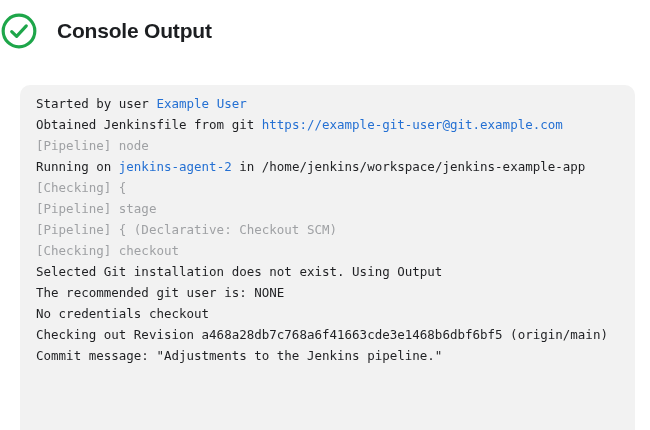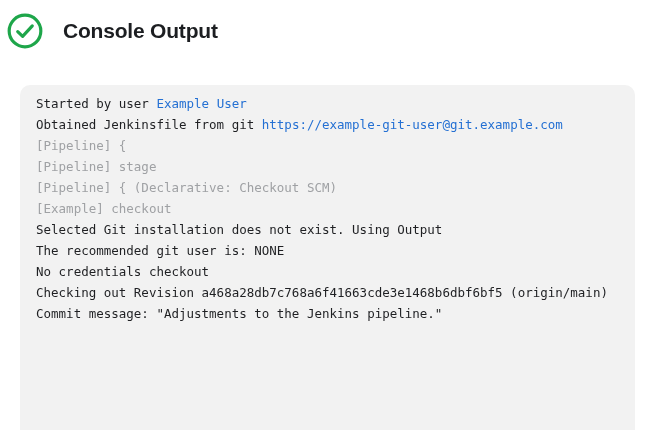--- a/index.html
+++ b/index.html
@@ -6,21 +6,21 @@
   html, body {
     width: 650px; height: 430px;
     background: #ffffff;
     overflow: hidden;
     font-family: "Liberation Sans", sans-serif;
   }
   .page { position: relative; width: 650px; height: 430px; }
 
   .header {
     position: absolute;
-    left: 6px; top: 12px;
+    left: 0; top: 12px;
     display: flex;
     align-items: center;
     gap: 19px;
   }
   .status-icon { width: 38px; height: 38px; display: block; }
   .page-title {
     font-size: 21px;
     font-weight: 700;
     color: #1c1e21;
     letter-spacing: -0.2px;
@@ -55,24 +55,26 @@
     <svg class="status-icon" viewBox="0 0 24 24" fill="none">
       <circle cx="12" cy="12" r="10" stroke="#1ea64a" stroke-width="2" fill="none"></circle>
       <path d="M7.4 12.4 L10.5 15.4 L16.6 8.8" stroke="#1ea64a" stroke-width="2" stroke-linecap="round" stroke-linejoin="round" fill="none"></path>
     </svg>
     <h1 class="page-title">Console Output</h1>
   </div>
 
   <div class="console-box" id="console-box">
       <div class="console-line"><span class="seg-plain">Started by user </span><span class="seg-link">Example User</span></div>
       <div class="console-line"><span class="seg-plain">Obtained Jenkinsfile from git </span><span class="seg-link">https://example-git-user@git.example.com</span></div>
-      <div class="console-line"><span class="seg-muted">[Pipeline] {</span></div>
+      <div class="console-line"><span class="seg-muted">[Pipeline] node</span></div>
+      <div class="console-line"><span class="seg-plain">Running on </span><span class="seg-link">jenkins-agent-2</span><span class="seg-plain"> in /home/jenkins/workspace/jenkins-example-app</span></div>
+      <div class="console-line"><span class="seg-muted">[Checking] {</span></div>
       <div class="console-line"><span class="seg-muted">[Pipeline] stage</span></div>
       <div class="console-line"><span class="seg-muted">[Pipeline] { (Declarative: Checkout SCM)</span></div>
-      <div class="console-line"><span class="seg-muted">[Example] checkout</span></div>
+      <div class="console-line"><span class="seg-muted">[Checking] checkout</span></div>
       <div class="console-line"><span class="seg-plain">Selected Git installation does not exist. Using Output</span></div>
       <div class="console-line"><span class="seg-plain">The recommended git user is: NONE</span></div>
       <div class="console-line"><span class="seg-plain">No credentials checkout</span></div>
       <div class="console-line"><span class="seg-plain">Checking out Revision a468a28db7c768a6f41663cde3e1468b6dbf6bf5 (origin/main)</span></div>
       <div class="console-line"><span class="seg-plain">Commit message: "Adjustments to the Jenkins pipeline."</span></div>
     </div>
 
 </div>
 
 </body></html>

